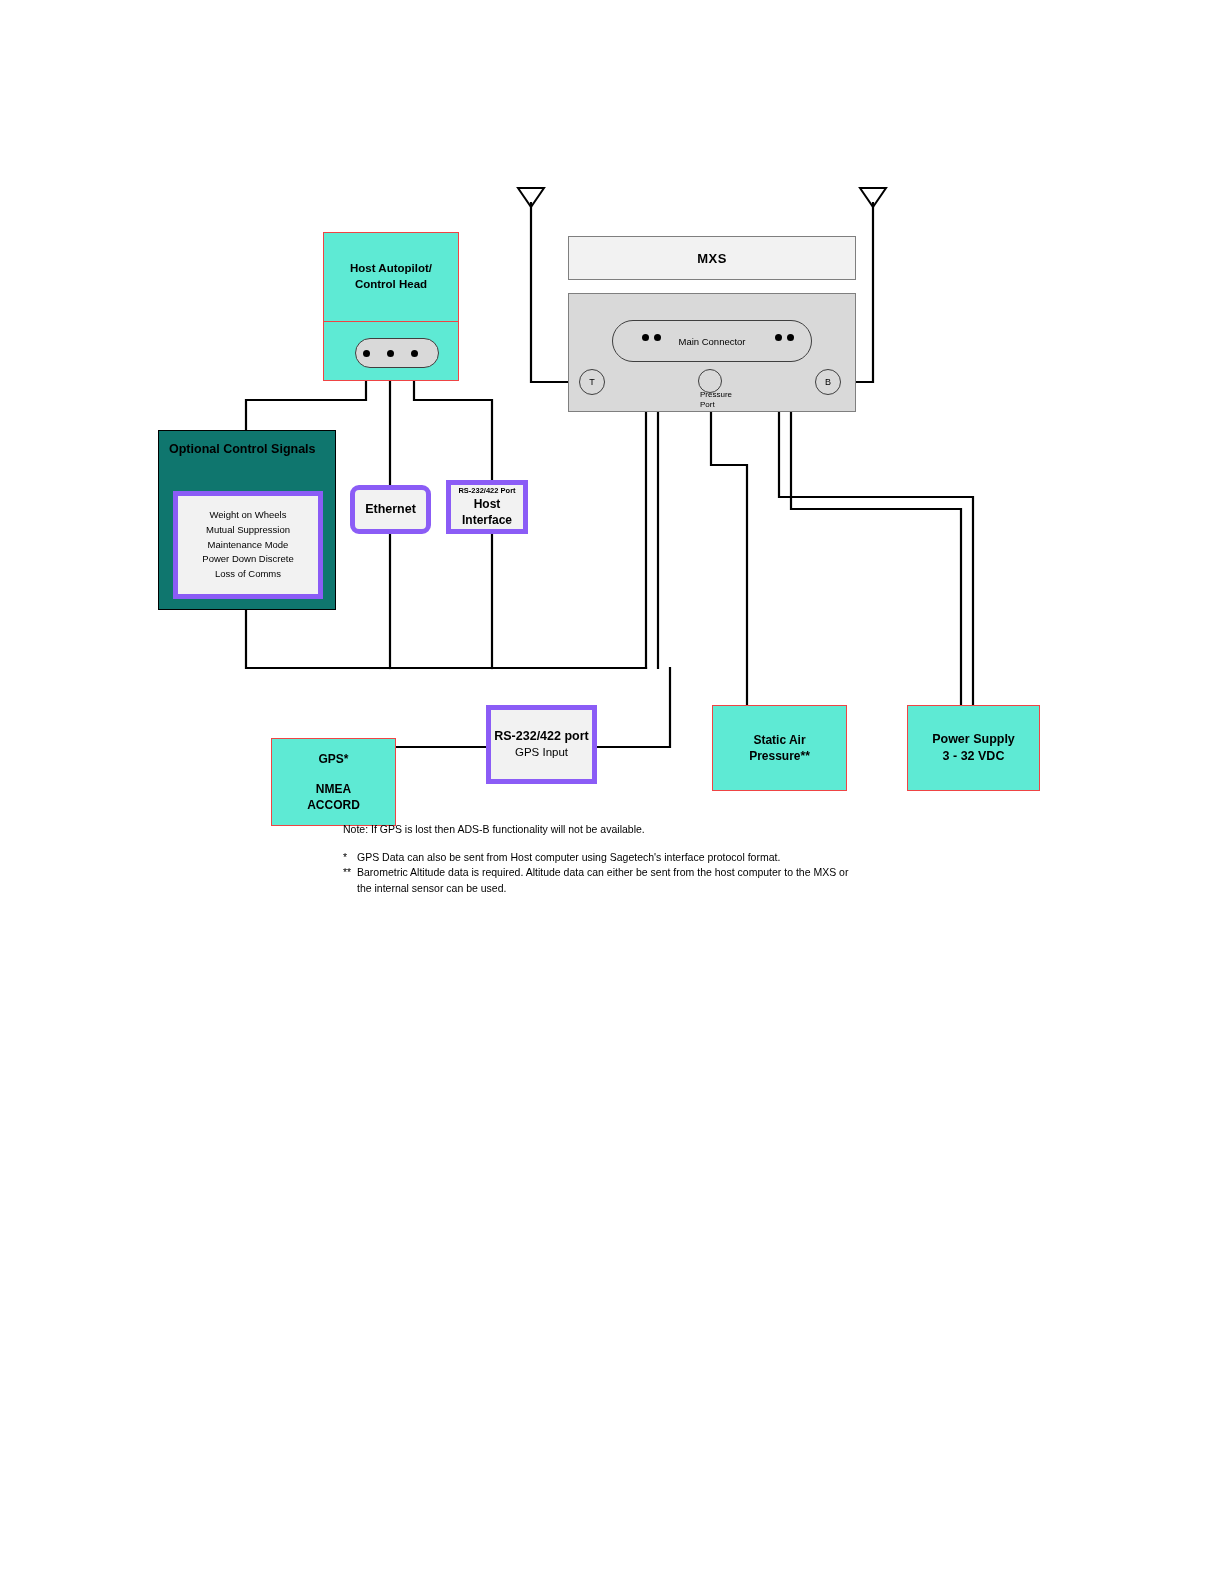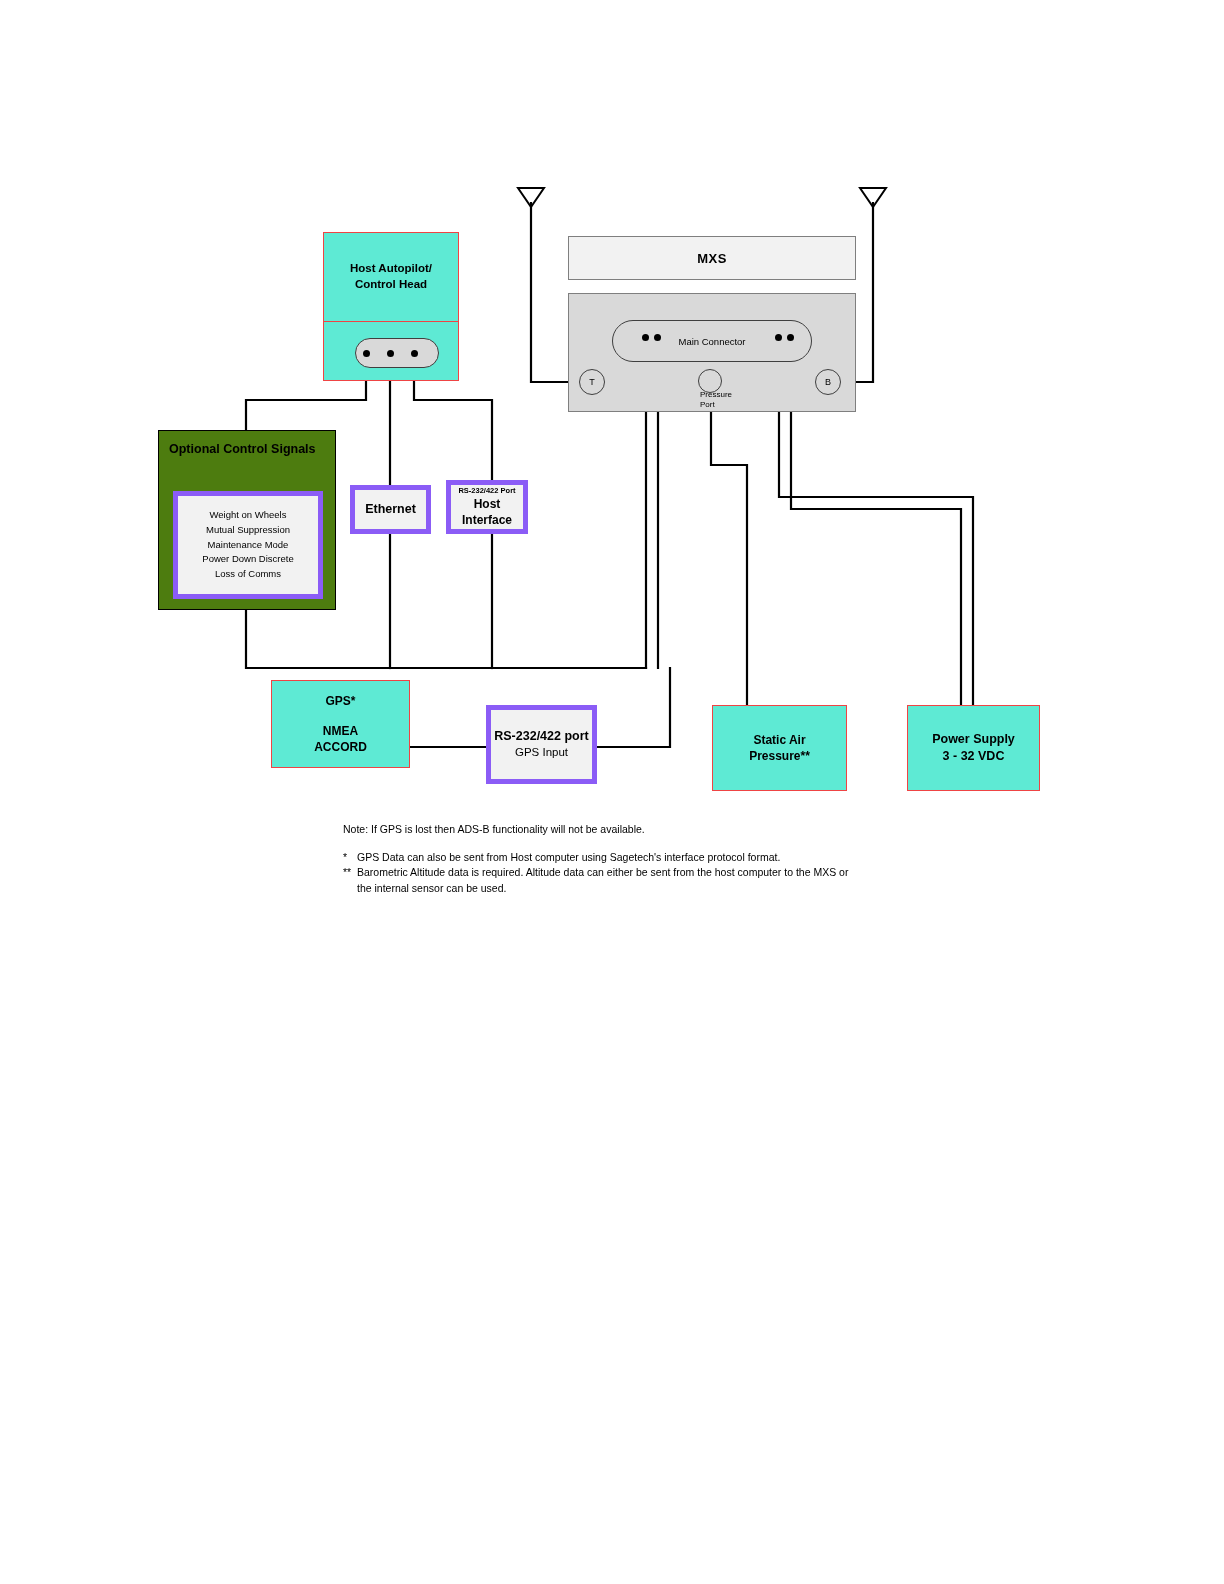--- a/index.html
+++ b/index.html
@@ -34,21 +34,21 @@
   }
   .gray {
     background: #5eead4;
     border: 1px solid #ef4444;
   }
   .light {
     background: #f2f2f2;
     border: 5px solid #8b5cf6;
   }
   .white {
-    background: #4d7c0f;
+    background: #0f766e;
     border: 1px solid #000000;
   }
 
   
   #mxs-unit {
     position: absolute;
     left: 568px;
     top: 236px;
     width: 288px;
     height: 176px;
@@ -200,31 +200,31 @@
   <div style="font-weight:bold; font-size:12.5px; margin:10px 0 0 10px; text-align:left;">Optional Control Signals</div>
   <div class="box light" style="left:14px; top:60px; width:150px; height:108px; font-size:9.5px; line-height:1.55;">
     <div>Weight on Wheels</div>
     <div>Mutual Suppression</div>
     <div>Maintenance Mode</div>
     <div>Power Down Discrete</div>
     <div>Loss of Comms</div>
   </div>
 </div>
 
-<div class="box light" style="left:350px; top:485px; width:81px; height:49px; font-size:12.5px; font-weight:bold;">
+<div class="box light" style="left:350px; top:485px; width:81px; height:49px; font-size:12.5px; font-weight:bold;border-radius:9px;">
   <div>Ethernet</div>
 </div>
 
 <div class="box light" style="left:446px; top:480px; width:82px; height:54px;">
   <div style="font-size:7.5px; font-weight:bold;">RS-232/422 Port</div>
   <div style="font-size:12px; font-weight:bold;">Host</div>
   <div style="font-size:12px; font-weight:bold;">Interface</div>
 </div>
 
-<div class="box gray" style="left:271px; top:680px; width:139px; height:88px; font-size:12px; font-weight:bold;">
+<div class="box gray" style="left:271px; top:738px; width:125px; height:88px; font-size:12px; font-weight:bold;">
   <div style="margin-bottom:14px;">GPS*</div>
   <div>NMEA</div>
   <div>ACCORD</div>
 </div>
 
 <div class="box light" style="left:486px; top:705px; width:111px; height:79px;">
   <div style="font-size:12.5px; font-weight:bold;">RS-232/422 port</div>
   <div style="font-size:11.5px;">GPS Input</div>
 </div>
 

